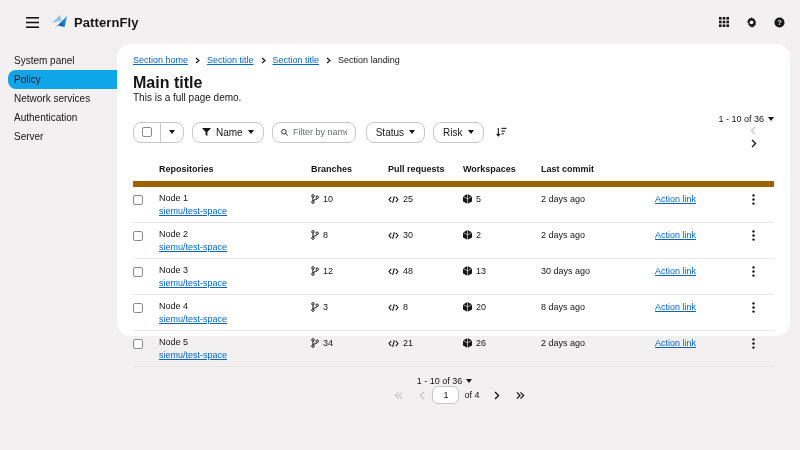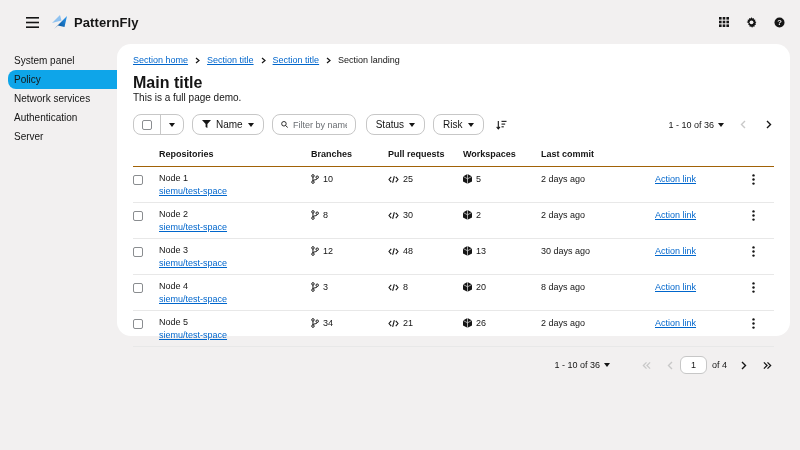--- a/index.html
+++ b/index.html
@@ -77,37 +77,37 @@
   .search-box input {
     border: none; outline: none; width: 100%; font-size: 9px;
     font-family: inherit; color: #151515; background: transparent;
   }
   .search-box input::placeholder { color: #6a6e73; }
   .gap-lg { margin-left: 2px; }
   .sort-btn { border: none; background: none; padding: 2px; cursor: pointer; color: #151515; display: flex; align-items: center; }
   .toolbar-spacer { flex: 1; }
 
   
-  .pager { display: flex; align-items: center; font-size: 9px; color: #151515; }
+  .pager { display: flex; align-items: center; font-size: 9px; color: #151515; flex-direction: column; }
   .pager .range { display: flex; align-items: center; gap: 4px; cursor: pointer; }
   .pg-btn { background: none; border: none; cursor: pointer; padding: 2px; color: #151515; display: flex; align-items: center; }
   .pg-btn.disabled { color: #c8c8c8; cursor: default; }
   .page-input {
     width: 27px; height: 18px; border: 1px solid #c7c7c7; border-radius: 6px;
     text-align: center; font-size: 9px; font-family: inherit; color: #151515; margin: 0 5px;
   }
 
   
   .table { margin-top: 10px; }
   .tr-grid {
     display: grid;
     grid-template-columns: 26px 152px 77px 75px 78px 114px 1fr 26px;
     align-items: start;
   }
-  .thead { font-size: 9px; font-weight: 700; padding: 4px 0 7px 0; border-bottom: 1px solid #a16207; }
+  .thead { font-size: 9px; font-weight: 700; padding: 4px 0 7px 0; border-bottom: 6px solid #a16207; }
   .tbody .tr-grid { padding: 6px 0; border-bottom: 1px solid #e8e8e8; }
   .td { font-size: 9px; }
   .td-check { padding-top: 2px; }
   .node-name { color: #151515; margin-bottom: 3px; }
   .metric { display: flex; align-items: center; gap: 4px; padding-top: 1px; }
   .kebab-btn { background: none; border: none; cursor: pointer; color: #151515; padding: 1px 4px; display: flex; }
   .bottom-pager { display: flex; justify-content: flex-end; align-items: center; padding: 9px 0 0 0; gap: 0; }
   .bottom-pager .range { margin-right: 18px; }
   .bottom-pager .pg-btn { margin-left: 12px; }
   .bottom-pager .pg-group { display: flex; align-items: center; }

